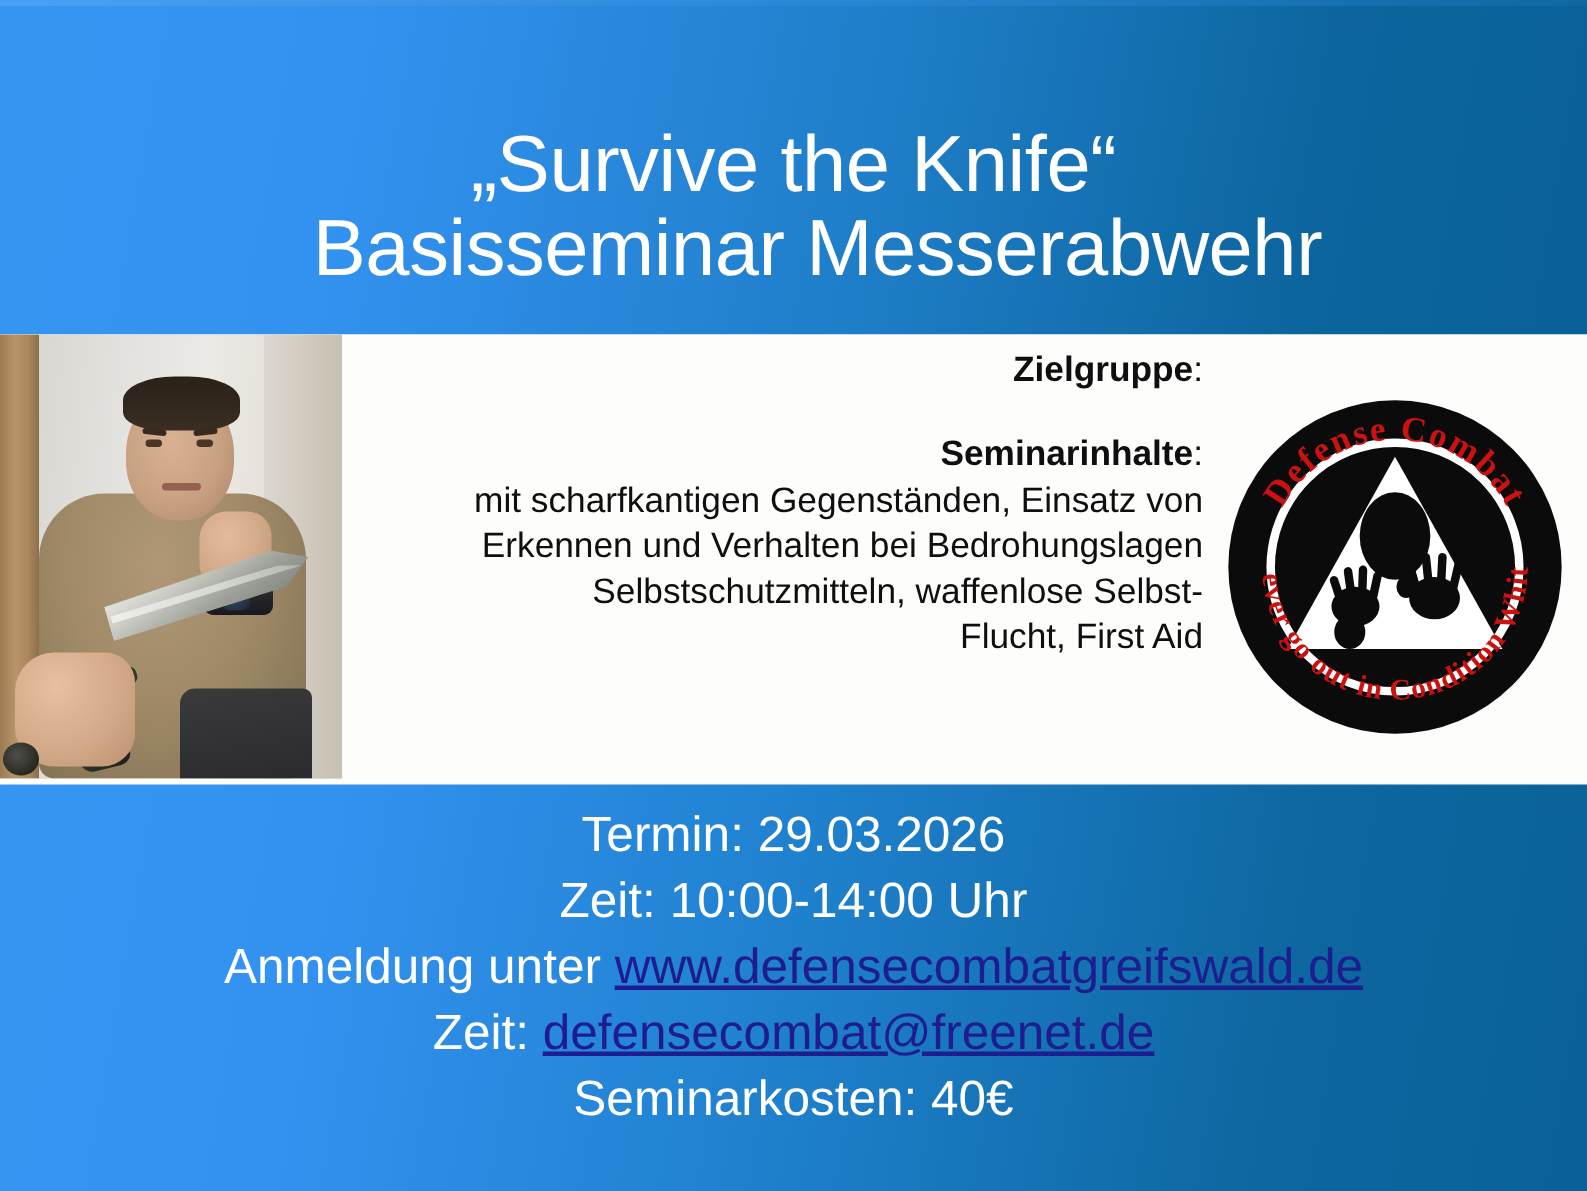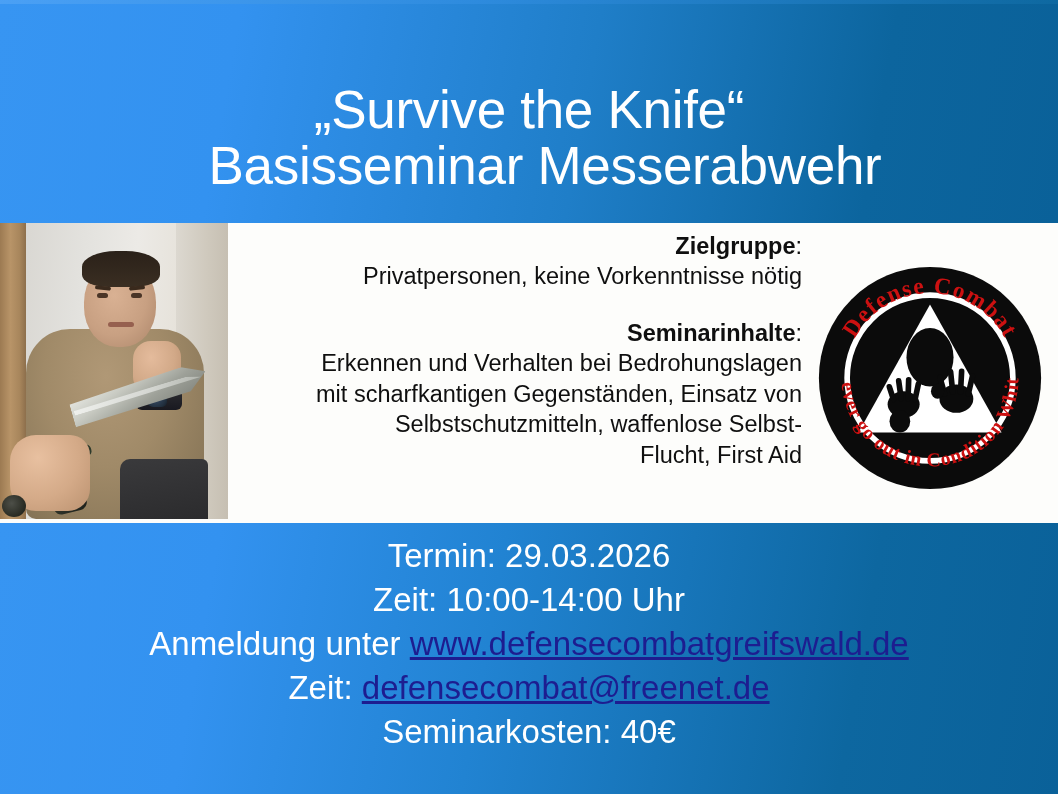--- a/index.html
+++ b/index.html
@@ -329,27 +329,26 @@
     <div class="ph-blade-edge"></div>
     <div class="ph-knife-guard"></div>
     <div class="ph-knife-handle"></div>
     <div class="ph-hand"></div>
     <div class="ph-pommel"></div>
   </div>
 
   <div class="copy">
     <div>
       <span class="hd">Zielgruppe</span><span>:</span>
-      <div>Privatpersonen, keine Vorkenntnisse nötig</div>
     </div>
     <span class="gap"></span>
     <div>
       <span class="hd">Seminarinhalte</span><span>:</span>
+      <div>mit scharfkantigen Gegenständen, Einsatz von</div>
       <div>Erkennen und Verhalten bei Bedrohungslagen</div>
-      <div>mit scharfkantigen Gegenständen, Einsatz von</div>
       <div>Selbstschutzmitteln, waffenlose Selbst-</div>
       <div>Flucht, First Aid</div>
     </div>
   </div>
 
   <svg class="logo" viewBox="0 0 240 240">
     <defs>
       <path id="arcTop" d="M 30 120 A 90 90 0 0 1 210 120" fill="none"></path>
       <path id="arcBot" d="M 26 120 A 94 94 0 0 0 214 120" fill="none"></path>
     </defs>

